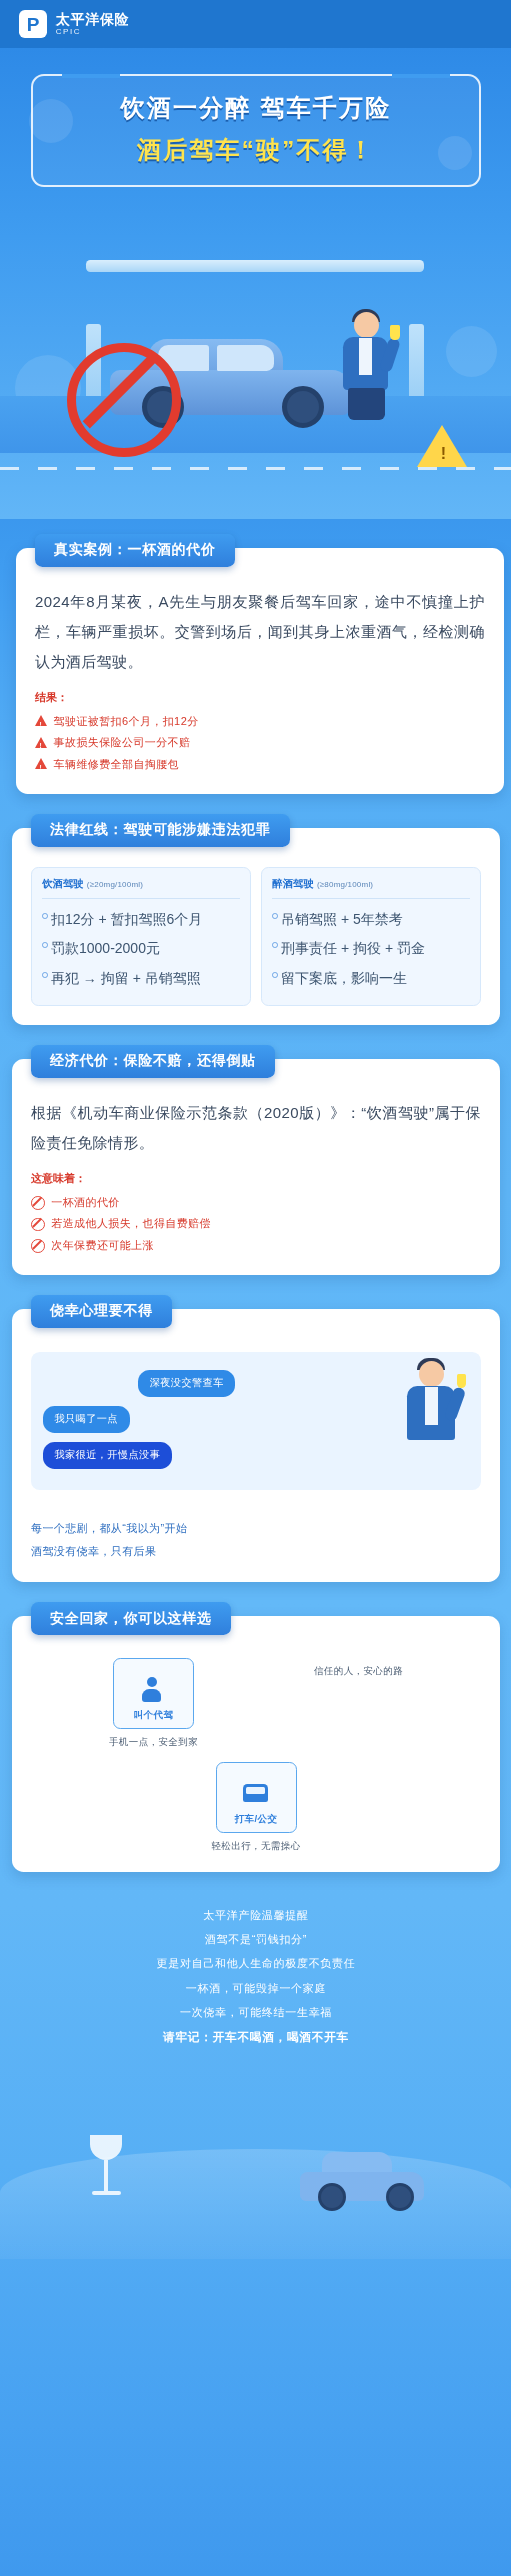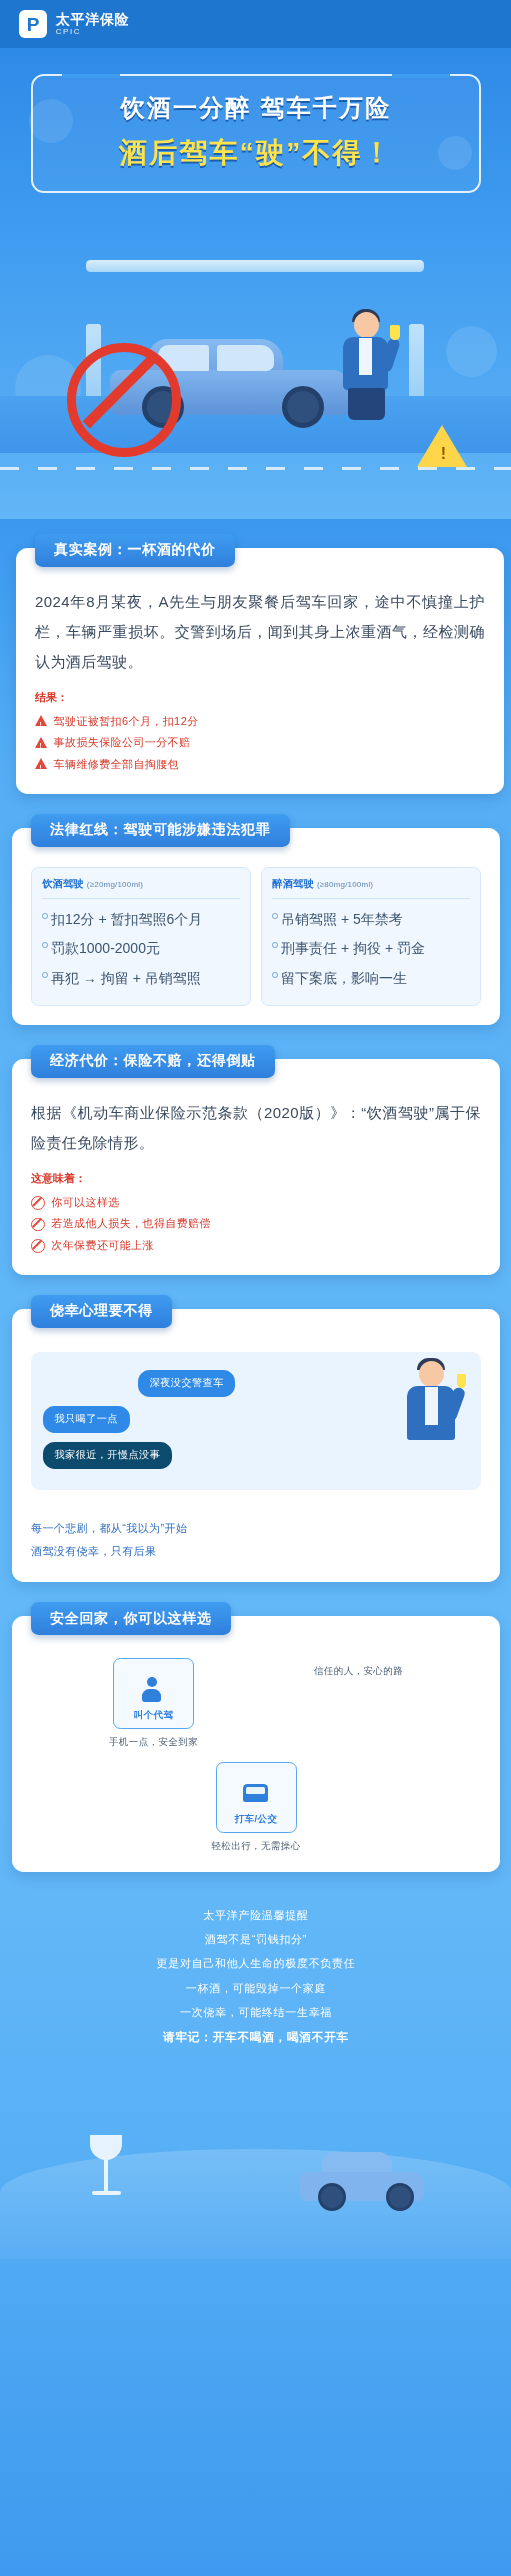--- a/index.html
+++ b/index.html
@@ -57,21 +57,21 @@
   .hero-title-wrap:before,.hero-title-wrap:after{
     content:"";position:absolute;top:-2.2px;width:58px;height:4.4px;background:#3f9cf0;
   }
   .hero-title-wrap:before{left:29px;}
   .hero-title-wrap:after{right:29px;}
   .hero-line1{
     font-size:24px;font-weight:bold;color:#ffffff;letter-spacing:2.2px;
     text-shadow:0 1.5px 0 #1b5fae;margin-bottom:10.2px;
   }
   .hero-line2{
-    font-size:28px;font-weight:bold;color:#ffe34d;letter-spacing:2.2px;
+    font-size:24px;font-weight:bold;color:#ffe34d;letter-spacing:2.2px;
     text-shadow:0 1.5px 0 #1b5fae;
   }
 
   
   .hero-art{position:absolute;left:0;right:0;top:212px;height:219px;}
   .road{
     position:absolute;left:0;right:0;bottom:26px;height:57px;
     background:linear-gradient(180deg,#4aa2f0 0%,#3f95ea 100%);
   }
   .gate-left,.gate-right{
@@ -214,21 +214,21 @@
 
   
   .chat{
     position:relative;background:#eaf4ff;border-radius:8.8px;
     padding:13px 11.7px 14.6px;margin-top:4.4px;min-height:110px;
   }
   .bubble{
     display:inline-block;background:#2f8ae7;color:#fff;font-size:10.2px;
     padding:6.6px 11.7px;border-radius:11.7px;margin:4.4px 0;letter-spacing:0.4px;
   }
-  .bubble.light{background:#0c4a6e;}
+  .bubble.light{background:#1d4ed8;}
   .b-row{display:block;}
   .b-row.r{text-align:left;padding-left:7.3px;}
   .chat-person{
     position:absolute;right:10.2px;top:5.8px;width:80px;height:85px;
   }
   .cp-head{position:absolute;left:28px;top:2.9px;width:25px;height:26px;border-radius:50%;background:#f6c9a4;}
   .cp-hair{position:absolute;left:26px;top:0;width:28px;height:11.7px;border-radius:11.7px 11.7px 0 0;background:#2e3a56;}
   .cp-body{position:absolute;left:16px;top:28px;width:48px;height:54px;border-radius:10.2px 10.2px 2.9px 2.9px;background:#2e6fc0;}
   .cp-shirt{position:absolute;left:34px;top:29px;width:13px;height:38px;background:#eef5fd;}
   .cp-arm{position:absolute;left:58px;top:29px;width:11.7px;height:34px;border-radius:5.8px;background:#2e6fc0;transform:rotate(20deg);}
@@ -398,21 +398,21 @@
     </div>
   </div>
 
   <div class="card sect">
     <div class="card-head">经济代价：保险不赔，还得倒贴</div>
     <div class="para">根据《机动车商业保险示范条款（2020版）》：“饮酒驾驶”属于保险责任免除情形。</div>
     <div class="sub-h" style="color:#d7392b;">这意味着：</div>
     <ul class="bullets">
       <li>
         <span class="bul-ic ic-ban"></span>
-        <span>你可以这样选</span>
+        <span>一杯酒的代价</span>
       </li>
       <li>
         <span class="bul-ic ic-ban"></span>
         <span>若造成他人损失，也得自费赔偿</span>
       </li>
       <li>
         <span class="bul-ic ic-ban"></span>
         <span>次年保费还可能上涨</span>
       </li>
     </ul>

